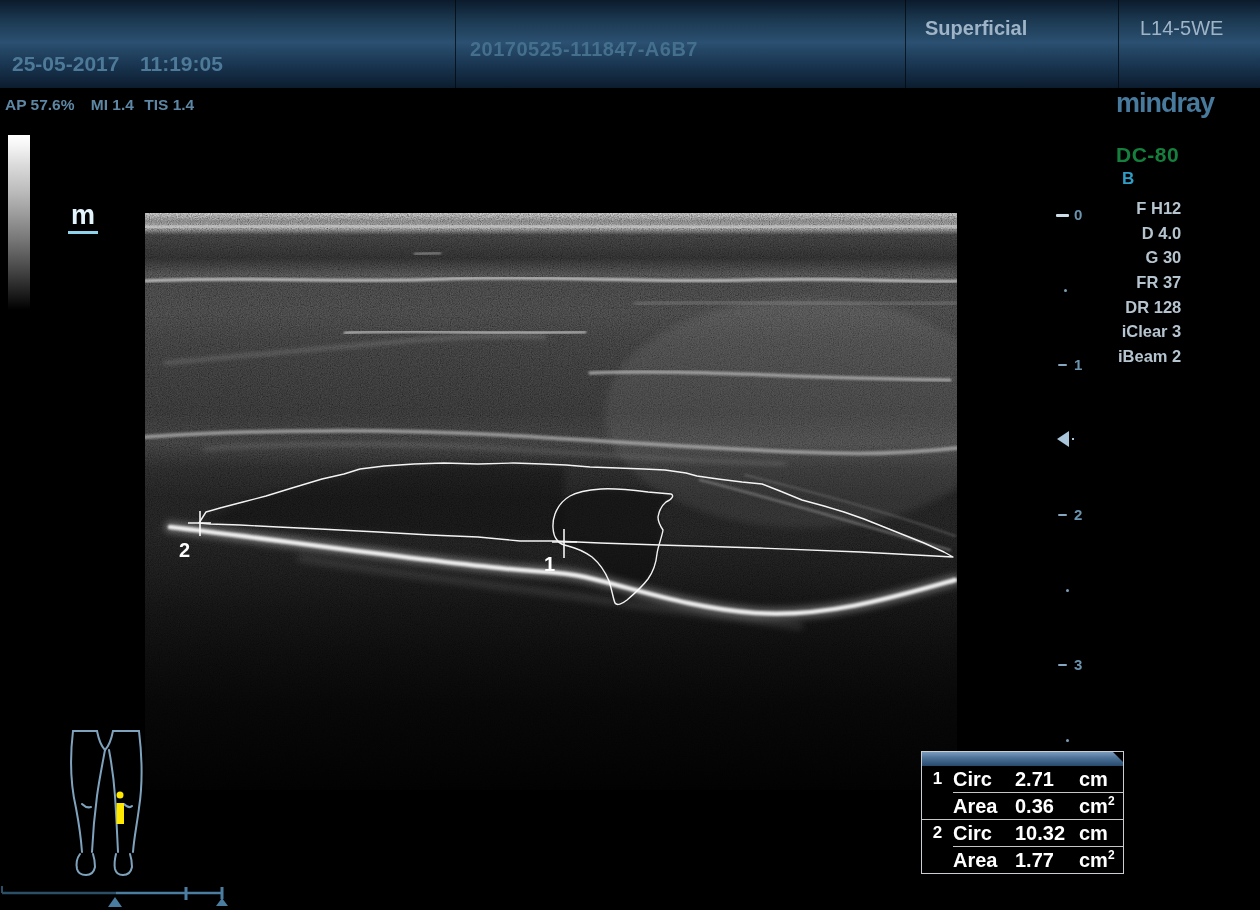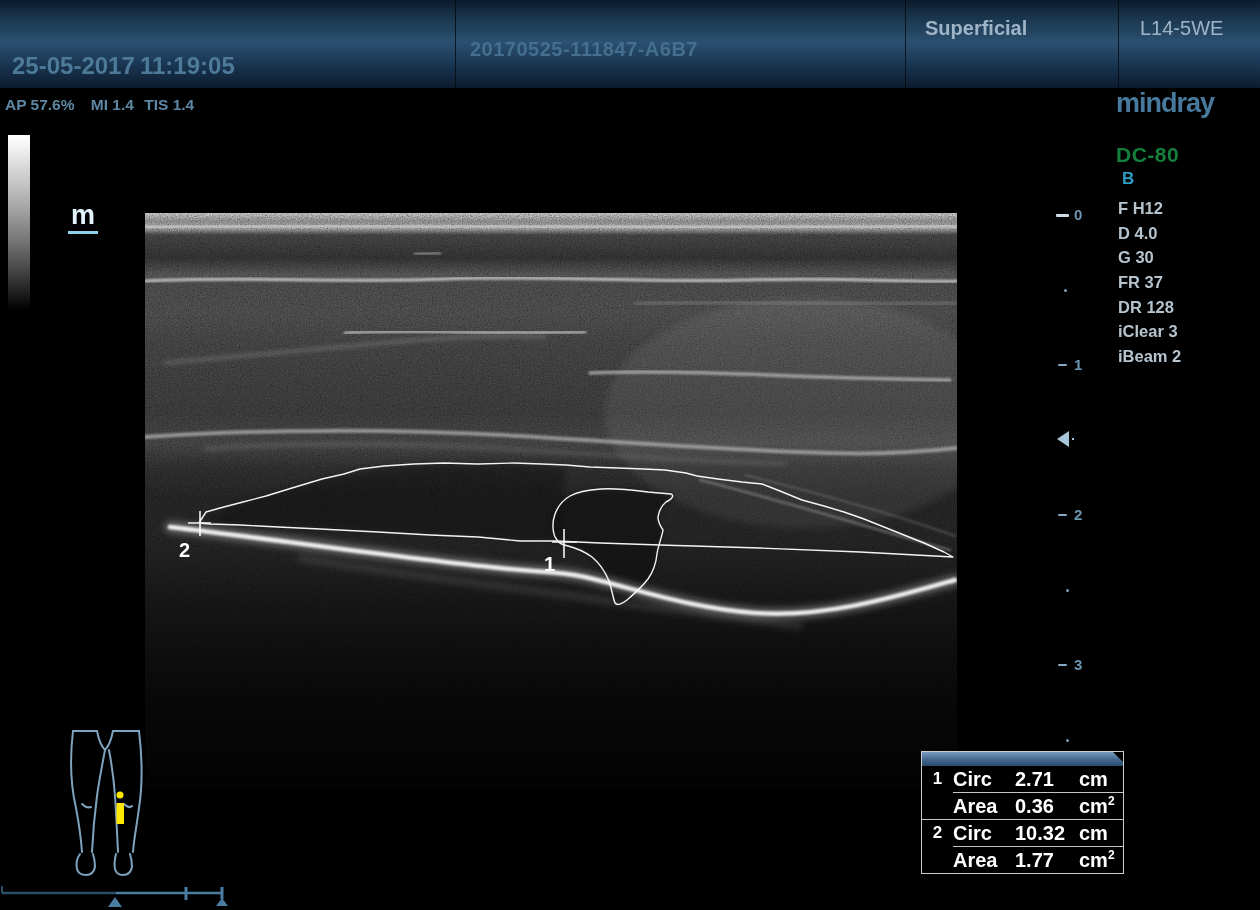--- a/index.html
+++ b/index.html
@@ -3,36 +3,36 @@
 <meta charset="utf-8">
 <style>
   html,body{margin:0;padding:0;background:#000;}
   .screen{position:relative;width:1260px;height:910px;background:#000;overflow:hidden;
           font-family:"Liberation Sans",sans-serif;-webkit-font-smoothing:antialiased;}
 
   
   .topbar{position:absolute;left:0;top:0;width:1260px;height:88px;
           background:linear-gradient(180deg,#0b1b2c 0%,#1b3850 22%,#2b5071 48%,#1a3753 72%,#0c1c2e 100%);}
   .tb-divider{position:absolute;top:0;width:1px;height:88px;background:rgba(2,8,14,.75);}
-  .tb-date,.tb-time{position:absolute;top:52px;font-size:24px;font-weight:700;color:#4e7a99;}
+  .tb-date,.tb-time{position:absolute;top:52px;font-size:21px;font-weight:700;color:#4e7a99;}
   .tb-date{left:12px;} .tb-time{left:140px;}
   .tb-id{position:absolute;left:470px;top:38px;font-size:20px;font-weight:700;color:#44708e;letter-spacing:.5px;}
   .tb-preset{position:absolute;left:925px;top:17px;font-size:20px;font-weight:700;color:#9fb4c6;}
   .tb-probe{position:absolute;left:1140px;top:17px;font-size:20px;font-weight:400;color:#9fb4c6;}
 
   
   .statusline{position:absolute;left:5px;top:96px;font-size:15.5px;font-weight:700;color:#5d87a4;}
   .statusline span{margin-right:6px;}
   .statusline .ap{margin-right:12px;}
 
   
   .logo{position:absolute;left:1116px;top:88px;font-size:27px;font-weight:700;color:#477a9d;letter-spacing:-1px;}
   .model{position:absolute;left:1116px;top:143px;font-size:21px;font-weight:700;color:#15803d;letter-spacing:.5px;}
   .mode-b{position:absolute;left:1122px;top:169px;font-size:17px;font-weight:700;color:#2f9dc6;}
-  .params{position:absolute;left:1118px;top:196px;font-size:16.5px;font-weight:700;color:#b5c4cf;line-height:24.7px;}
+  .params{position:absolute;left:1118px;top:196px;font-size:16.5px;font-weight:700;color:#b5c4cf;line-height:24.7px;text-align:right;}
   .params div{height:24.7px;}
 
   
   .tickdash{position:absolute;height:2px;background:#85a7bf;border-radius:1px;}
   .tickdash.zero{height:3px;background:#cfdde8;}
   .ticklabel{position:absolute;font-size:15px;font-weight:700;color:#6b94af;}
   .tickdot{position:absolute;width:3px;height:3px;background:#7e9db4;border-radius:50%;}
   .focus-arrow{position:absolute;left:1057px;top:431px;width:0;height:0;
       border-top:8px solid transparent;border-bottom:8px solid transparent;border-right:12px solid #a9c6da;}
   .focus-dot{position:absolute;left:1072px;top:438px;width:2px;height:2px;background:#a9c6da;}

